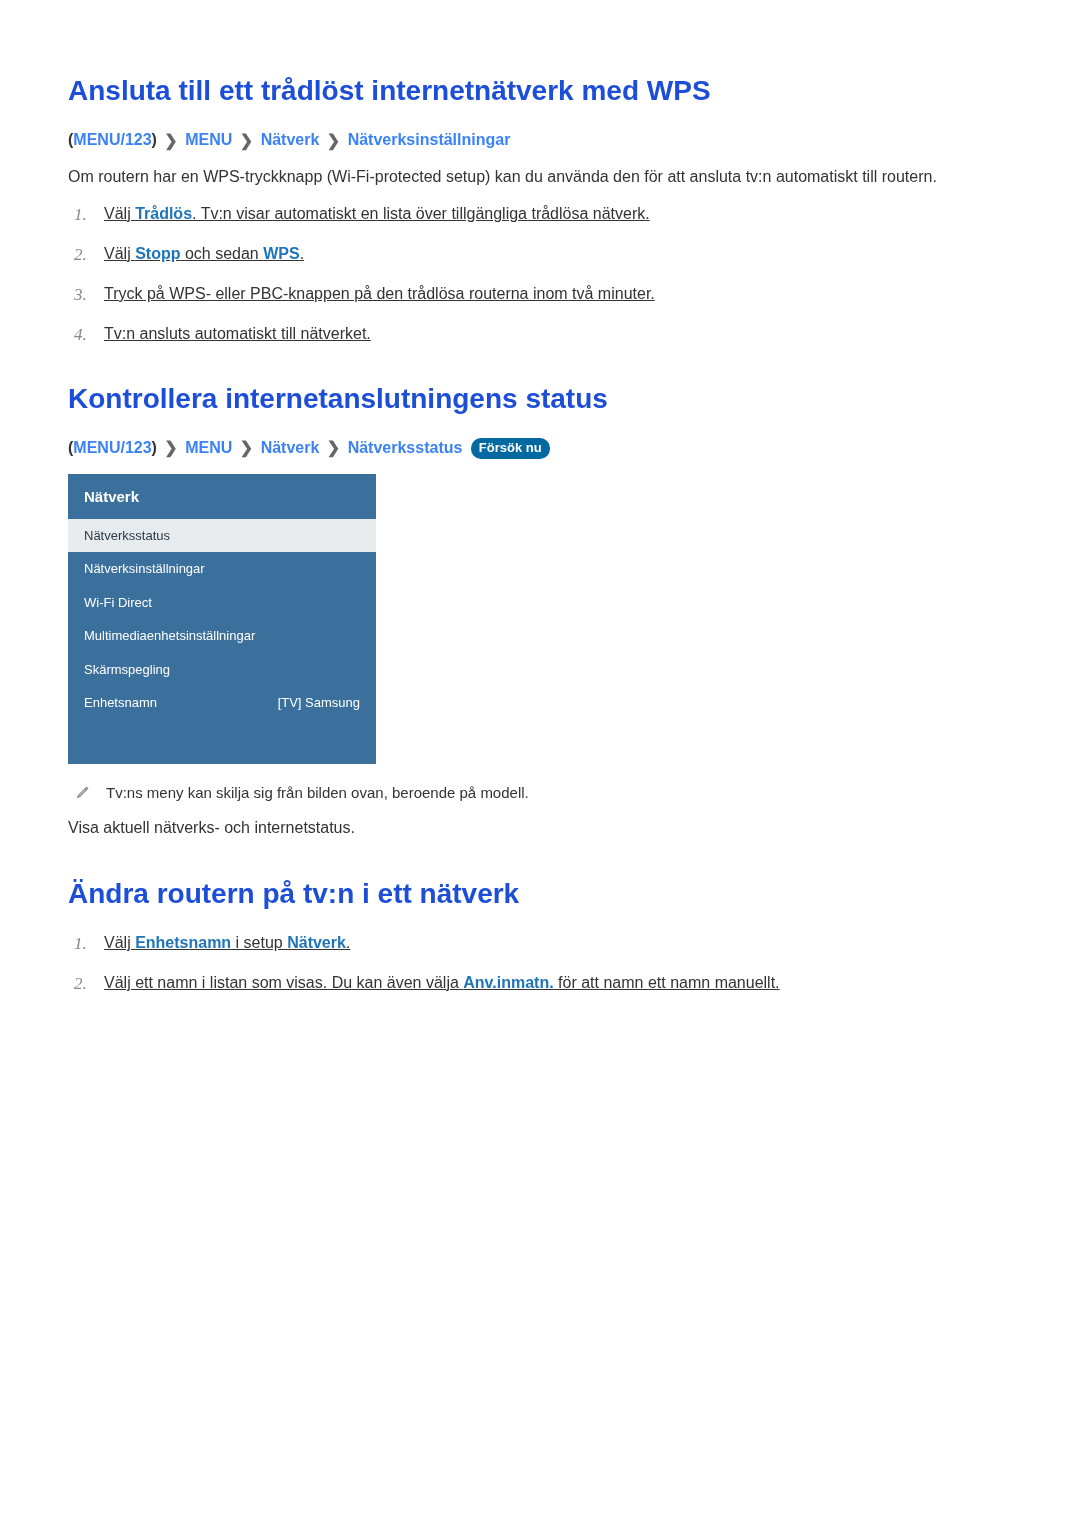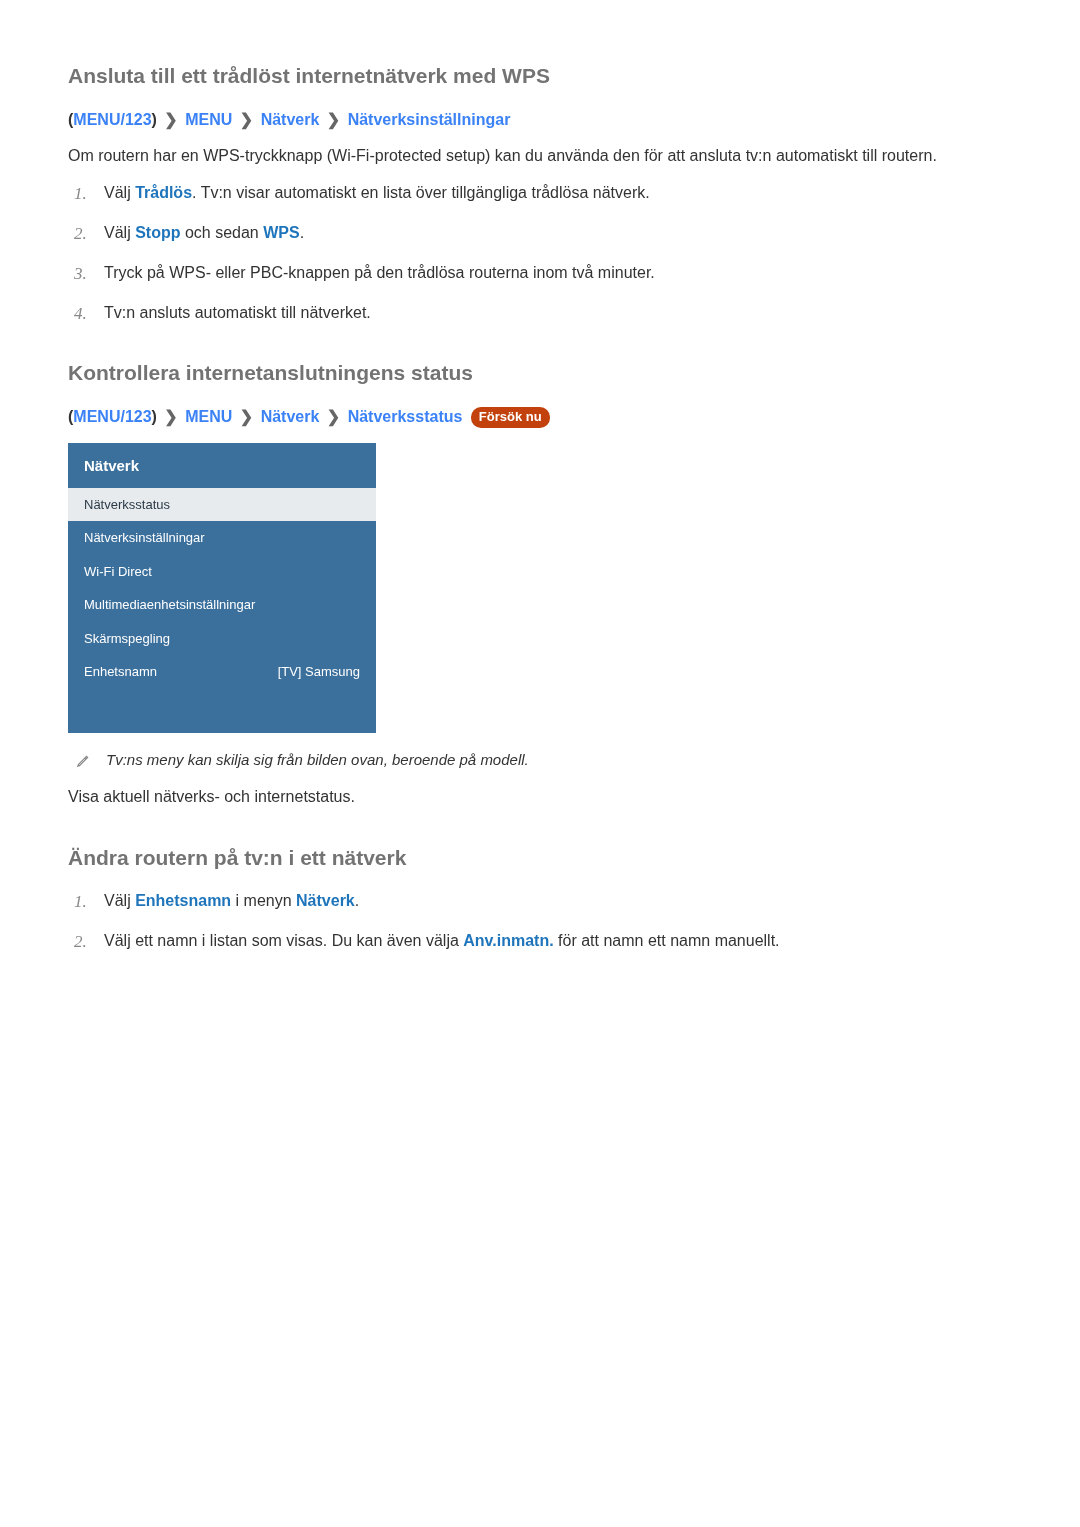--- a/index.html
+++ b/index.html
@@ -6,58 +6,59 @@
     body {
       font-family: Arial, Helvetica, sans-serif;
       background: #fff;
       color: #333;
       width: 1080px;
       padding: 60px 68px 60px 68px;
       font-size: 16px;
       line-height: 1.5;
     }
     h2 {
-      color: #737373;
-      font-weight: bold;
-      font-size: 21px;
-      margin-top: 0;
+      color: #1d4ed8;
+      font-weight: bold;
+      font-size: 28px;
+      margin-top: 10px;
       margin-bottom: 16px;
     }
     .breadcrumb {
       font-weight: bold;
       color: #333;
       margin-bottom: 12px;
     }
     .breadcrumb .bc-item { color: #3b82f6; font-weight: bold; }
     .breadcrumb .chev {
       display: inline-block;
       color: #666;
       font-weight: bold;
       margin: 0 3px;
       font-size: 16px;
       vertical-align: middle;
     }
     .paren { color: #333; font-weight: bold; }
     .tryit {
       display: inline-block;
-      background: #c2410c;
+      background: #0369a1;
       color: #fff;
       border-radius: 10px;
       padding: 0px 8px 1px 8px;
       font-size: 13px;
       font-weight: bold;
       margin-left: 4px;
       vertical-align: middle;
     }
     p.body { margin-bottom: 12px; line-height: 1.55; }
     .link { color: #1e75bb; font-weight: bold; }
     ol.steps {
       list-style: none;
       counter-reset: step;
       margin: 8px 0 30px 0;
+      text-decoration: underline;
     }
     ol.steps li {
       counter-increment: step;
       position: relative;
       padding-left: 36px;
       margin-bottom: 16px;
       line-height: 1.5;
     }
     ol.steps li::before {
       content: counter(step) ".";
@@ -90,24 +91,23 @@
       color: #fff;
       font-size: 13px;
       padding: 7px 16px;
     }
     .menu-row.selected {
       background: #e8ebee;
       color: #2a3a47;
     }
     .note-row {
       display: flex;
-      align-items: flex-start;
+      align-items: center;
       margin-bottom: 10px;
       padding-left: 8px;
-      font-style: italic;
     }
     .note-icon {
       margin-right: 16px;
       color: #888;
       flex-shrink: 0;
       margin-top: 2px;
     }
     .note-text { font-size: 15px; color: #333; }
   </style>
 </head>
@@ -195,19 +195,19 @@
   <p class="body">Visa aktuell nätverks- och internetstatus.</p>
 </div>
 
 <div class="section">
   <h2>Ändra routern på tv:n i ett nätverk</h2>
 
 
 
   <ol class="steps">
     <li>
-      <span>Välj </span><span class="link">Enhetsnamn</span><span> i menyn </span><span class="link">Nätverk</span><span>.</span>
+      <span>Välj </span><span class="link">Enhetsnamn</span><span> i setup </span><span class="link">Nätverk</span><span>.</span>
     </li>
     <li>
       <span>Välj ett namn i listan som visas. Du kan även välja </span><span class="link">Anv.inmatn.</span><span> för att namn ett namn manuellt.</span>
     </li>
   </ol>
 </div>
 
 </body></html>

